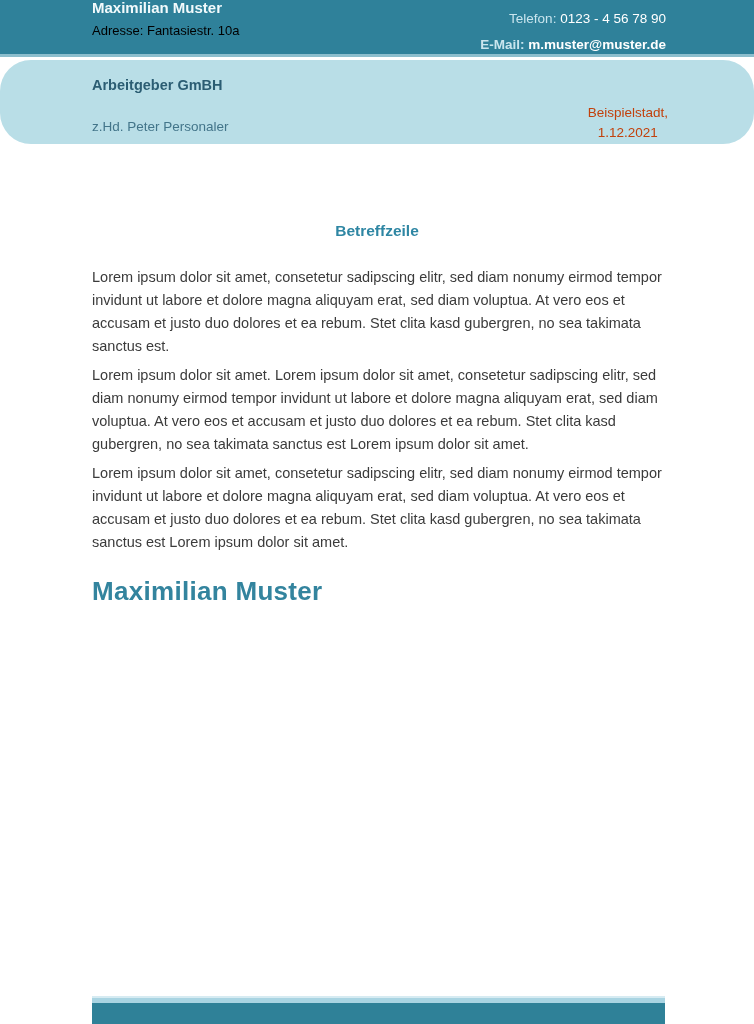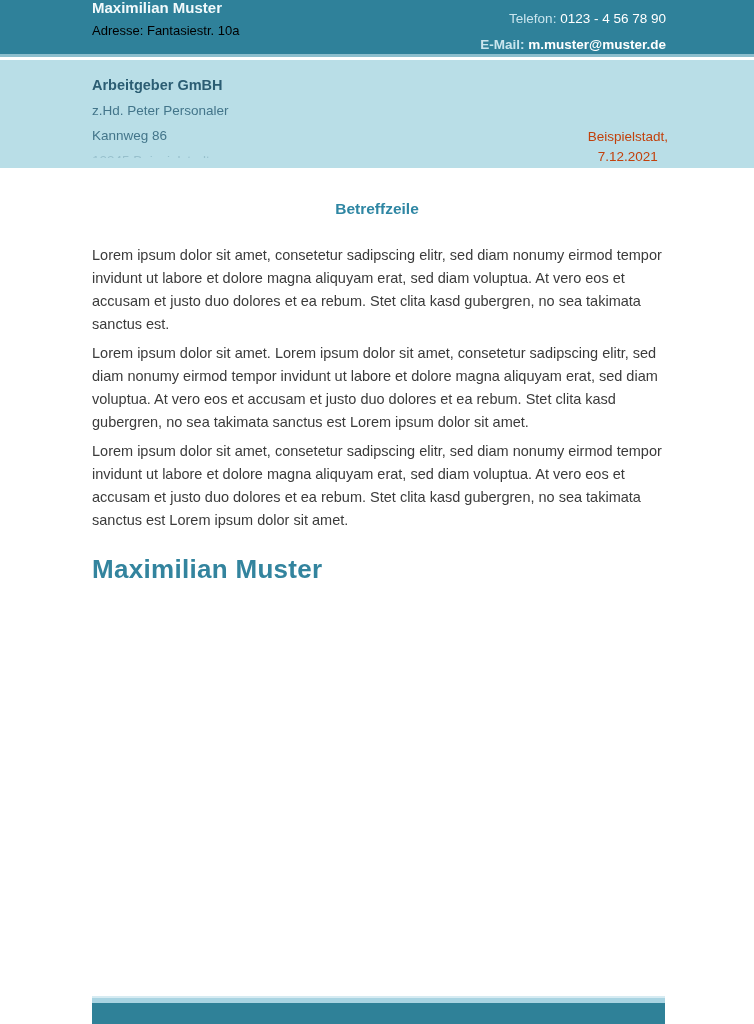--- a/index.html
+++ b/index.html
@@ -38,36 +38,37 @@
   .header-right { position: absolute; right: 88px; top: 11px; text-align: right; margin-left: 25px; }
   .header-line { font-size: 13.5px; line-height: 16px; }
   .header-line .lbl { color: #C9E5EE; }
   .header-line .val { color: #FFFFFF; }
   .header-email { margin-top: 10px; font-weight: bold; }
 
   
   .recipient-section {
     position: absolute;
     top: 60px; left: 0; right: 0;
-    height: 108px;
+    height: 84px;
     background: #B9DEE7;
     overflow: hidden;
+    border-radius: 31px;
   }
   .recipient-left { position: absolute; left: 92px; top: 17px; }
   .company {
     color: #2B5D73;
     font-weight: bold;
     font-size: 14.5px;
     line-height: 17px;
   }
   .recipient-line {
     color: #43758A;
     font-size: 13.5px;
     line-height: 17px;
-    margin-top: 8px;
+    margin-top: 24px;
   }
   .city-faint {
     color: #43758A;
     font-size: 13.5px;
     line-height: 17px;
     margin-top: 8px;
     height: 6px;
     overflow: hidden;
     opacity: 0.28;
   }
@@ -76,21 +77,21 @@
     right: 86px; bottom: 1px;
     text-align: center;
     color: #c2410c;
     font-size: 13.5px;
     line-height: 20px;
   }
 
   
   .letter-body {
     position: absolute;
-    top: 154px; left: 92px;
+    top: 176px; left: 92px;
     width: 570px;
   }
   .subject {
     text-align: center;
     color: #2E86A3;
     font-weight: bold;
     font-size: 15.5px;
     line-height: 18px;
     margin: 46px 0 0 0;
   }
@@ -156,21 +157,21 @@
 
   <section class="recipient-section">
     <div class="recipient-left">
       <div class="company">Arbeitgeber GmBH</div>
       <div class="recipient-line">z.Hd. Peter Personaler</div>
       <div class="recipient-line">Kannweg 86</div>
       <div class="city-faint">12345 Beispielstadt</div>
     </div>
     <div class="date-block">
       <div>Beispielstadt,</div>
-      <div>7.12.2021</div>
+      <div>1.12.2021</div>
     </div>
   </section>
 
   <main class="letter-body">
     <div class="subject">Betreffzeile</div>
     <p class="body-par first">Lorem ipsum dolor sit amet, consetetur sadipscing elitr, sed diam nonumy eirmod tempor invidunt ut labore et dolore magna aliquyam erat, sed diam voluptua. At vero eos et accusam et justo duo dolores et ea rebum. Stet clita kasd gubergren, no sea takimata sanctus est.</p>
     <p class="body-par">Lorem ipsum dolor sit amet. Lorem ipsum dolor sit amet, consetetur sadipscing elitr, sed diam nonumy eirmod tempor invidunt ut labore et dolore magna aliquyam erat, sed diam voluptua. At vero eos et accusam et justo duo dolores et ea rebum. Stet clita kasd gubergren, no sea takimata sanctus est Lorem ipsum dolor sit amet.</p>
     <p class="body-par">Lorem ipsum dolor sit amet, consetetur sadipscing elitr, sed diam nonumy eirmod tempor invidunt ut labore et dolore magna aliquyam erat, sed diam voluptua. At vero eos et accusam et justo duo dolores et ea rebum. Stet clita kasd gubergren, no sea takimata sanctus est Lorem ipsum dolor sit amet.</p>
     <div class="signature">Maximilian Muster</div>
   </main>

